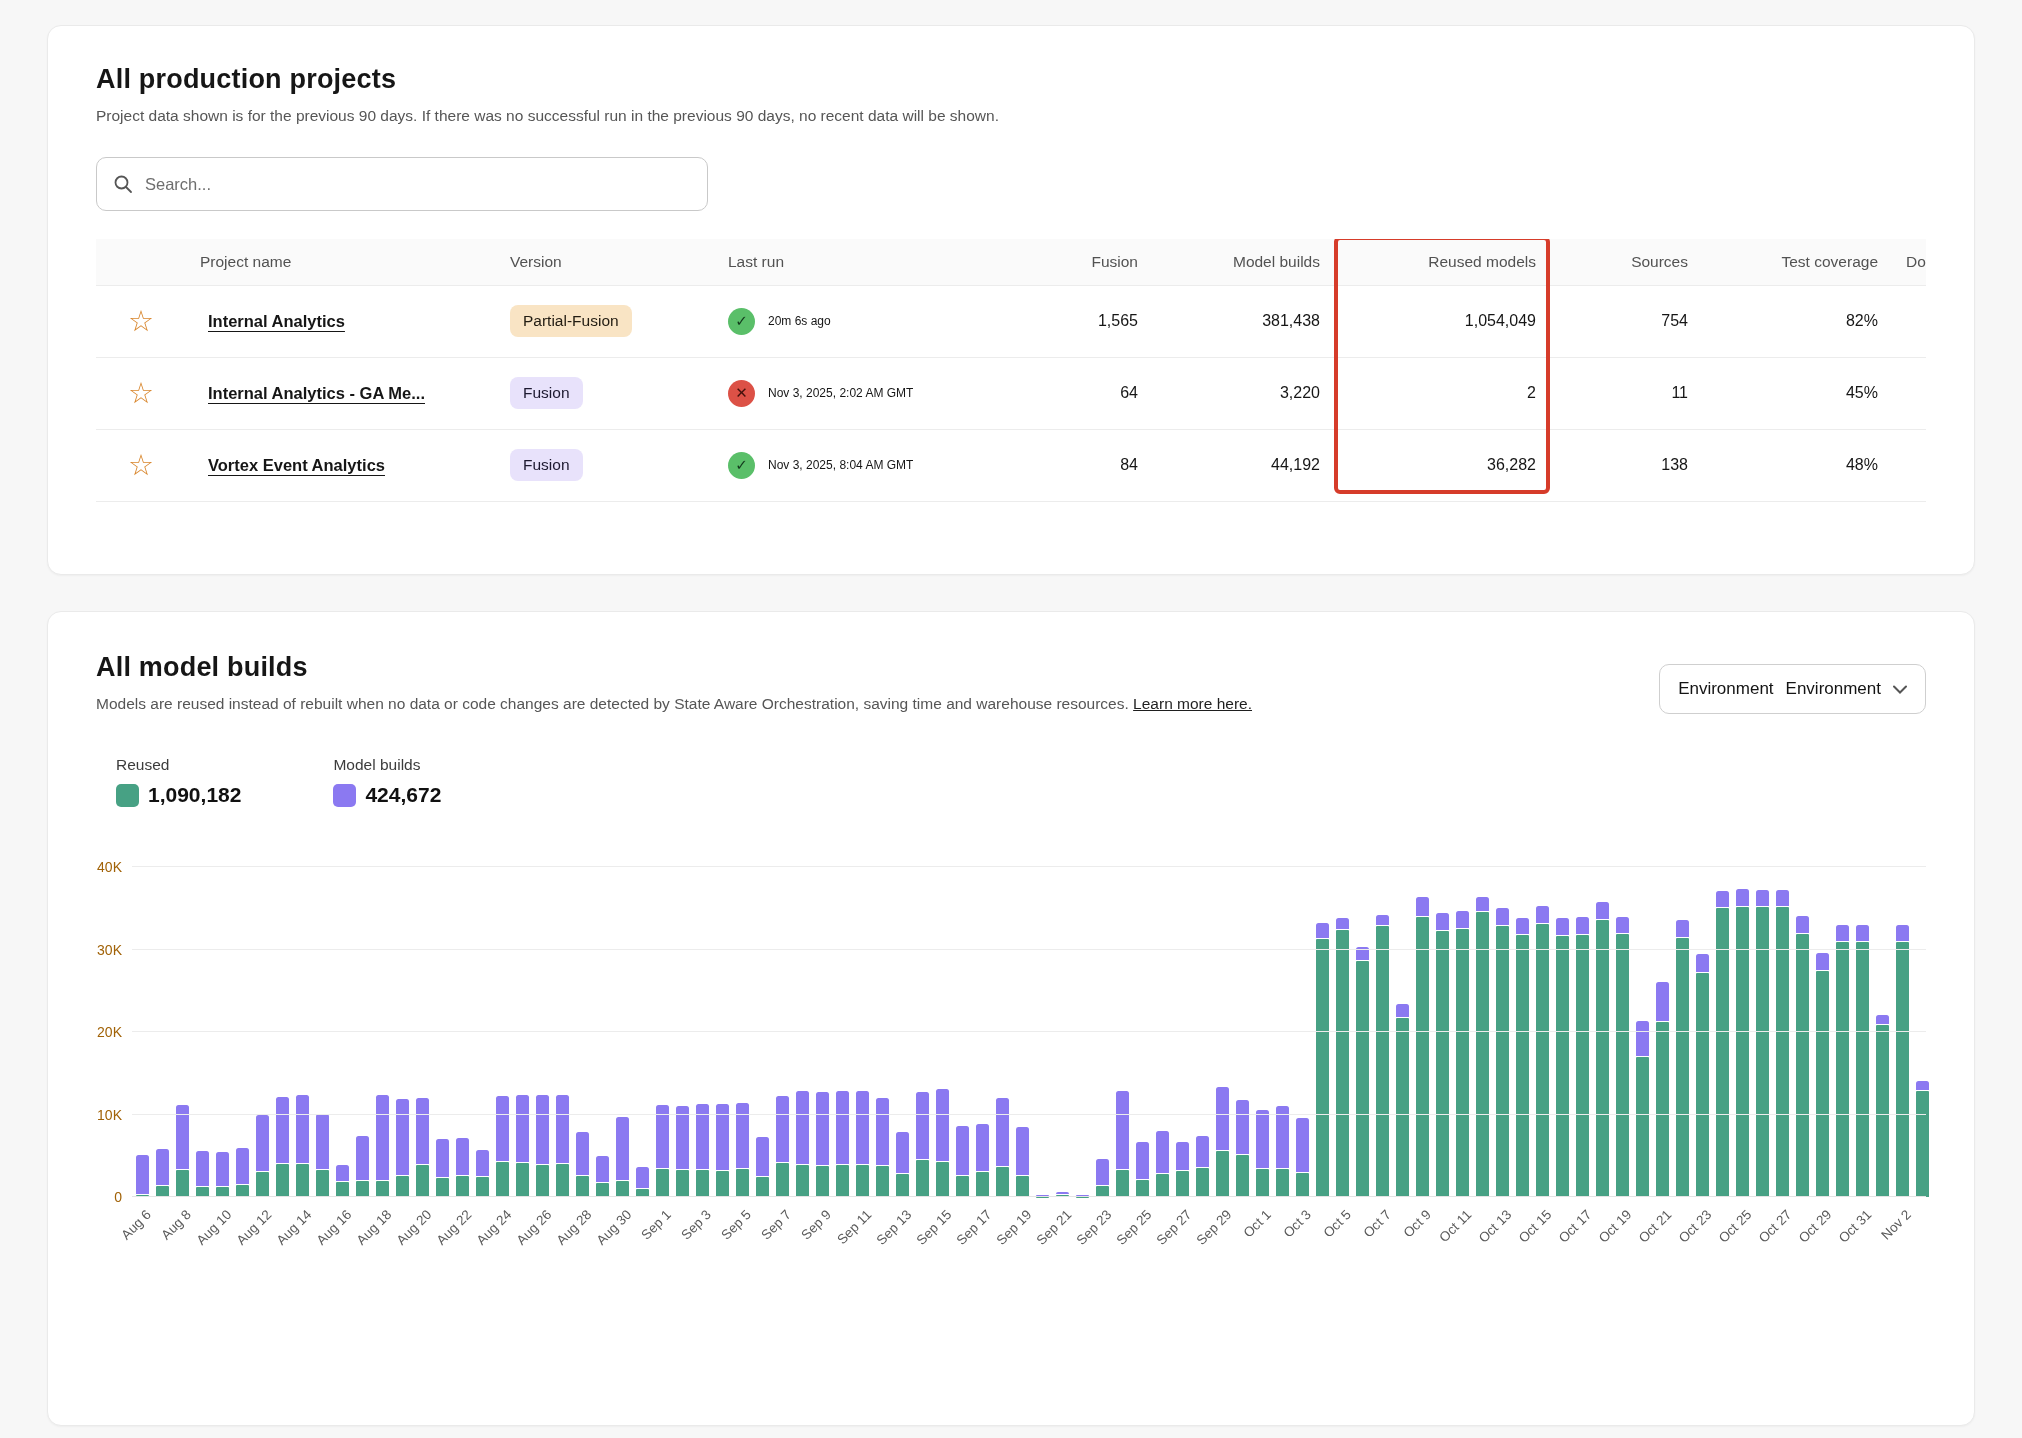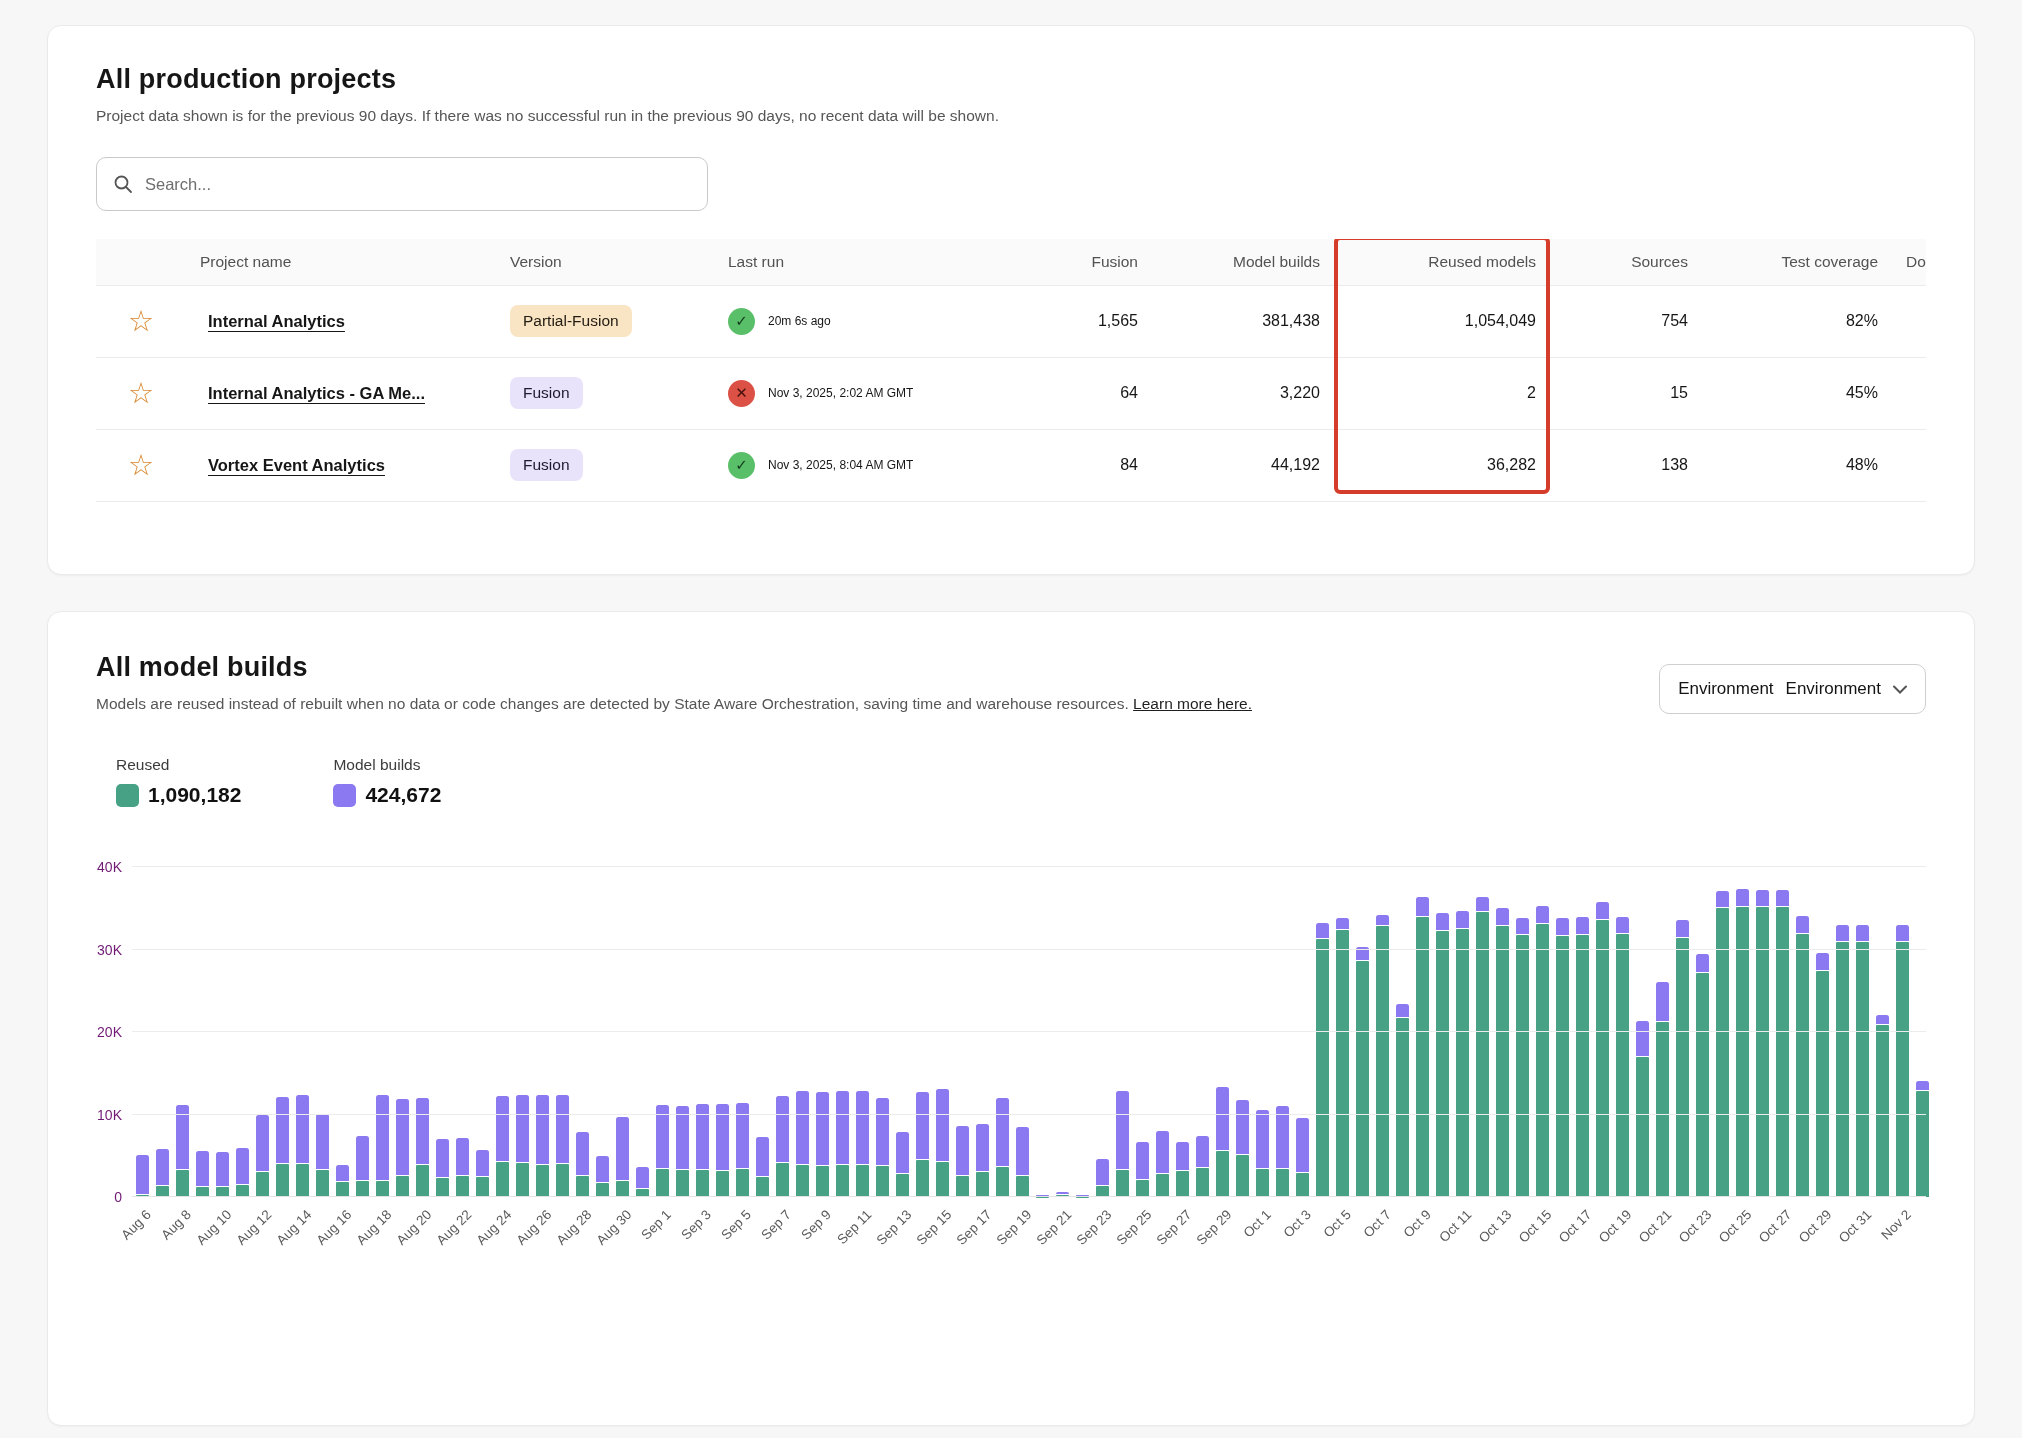--- a/index.html
+++ b/index.html
@@ -105,21 +105,21 @@
   .legend-item .legend-label { font-size: 15.5px; color: #3c3c3c; }
   .legend-line { display: flex; align-items: center; gap: 9px; margin-top: 9px; }
   .legend-swatch { width: 23px; height: 23px; border-radius: 5px; }
   .legend-value { font-size: 21px; font-weight: 700; color: #111; }
 
   
   .chart { display: flex; margin-top: 60px; margin-left: -26px; }
   .yaxis { position: relative; width: 52px; height: 330px; flex: 0 0 auto; }
   .yaxis span {
     position: absolute; right: 0; transform: translateY(-50%);
-    font-size: 14px; color: #701a75; margin-left: 10px;
+    font-size: 14px; color: #a16207; margin-left: 10px;
   }
   .plot { position: relative; height: 330px; margin-left: 10px; width: 1795px; }
   .gridline { position: absolute; left: 0; right: 0; height: 1px; background: #ececec; }
   .gridline.zero { background: #e3e3e3; }
   .bars { position: absolute; left: 4px; bottom: 0; top: 0; display: flex; align-items: flex-end; gap: 7px; }
   .bar-col { position: relative; width: 13px; display: flex; flex-direction: column; justify-content: flex-end; height: 330px; }
   .seg { width: 13px; flex: 0 0 auto; }
   .seg-builds { border-radius: 2.5px 2.5px 0 0; margin-bottom: 1px; }
   .seg-reused { border-radius: 1px 1px 0 0; }
   .xlab {
@@ -194,21 +194,21 @@
               <td class="star-cell"><button class="star-btn">☆</button></td>
               <td><a href="#" class="proj-link">Internal Analytics - GA Me...</a></td>
               <td><span class="badge badge-fusion">Fusion</span></td>
               <td><span class="run-cell-inner">
                   <span class="status-dot status-error">✕</span>
                   <span class="run-text">Nov 3, 2025, 2:02 AM GMT</span>
                 </span></td>
               <td class="num">64</td>
               <td class="num">3,220</td>
               <td class="num">2</td>
-              <td class="num">15</td>
+              <td class="num">11</td>
               <td class="num">45%</td>
               <td></td>
             </tr>
             <tr>
               <td class="star-cell"><button class="star-btn">☆</button></td>
               <td><a href="#" class="proj-link">Vortex Event Analytics</a></td>
               <td><span class="badge badge-fusion">Fusion</span></td>
               <td><span class="run-cell-inner">
                   <span class="status-dot status-success">✓</span>
                   <span class="run-text">Nov 3, 2025, 8:04 AM GMT</span>

